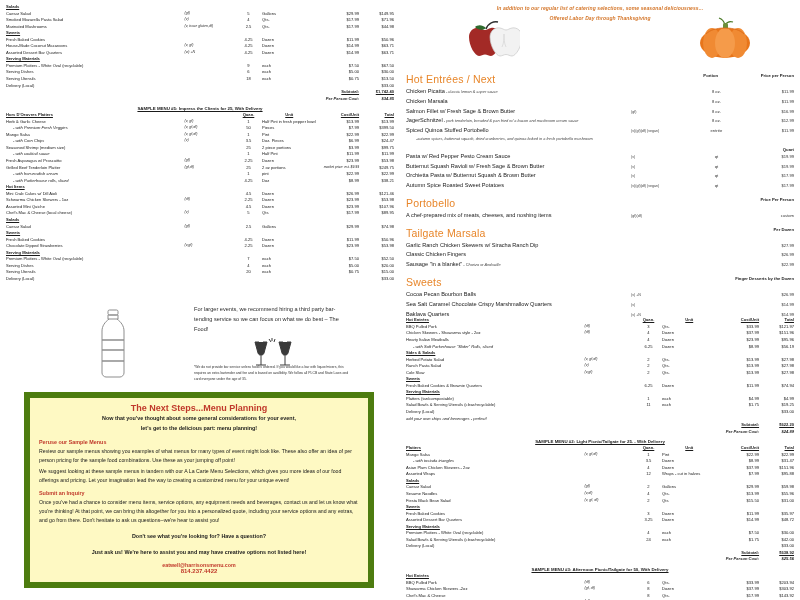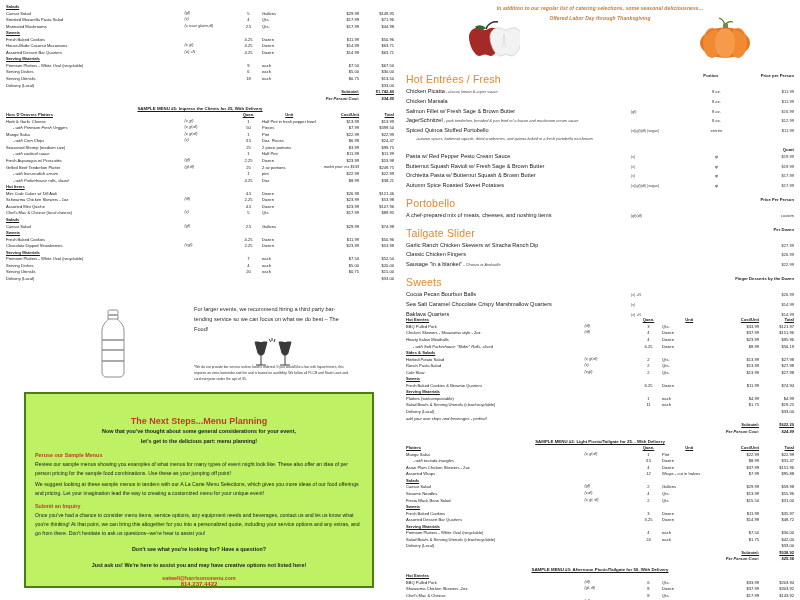--- a/index.html
+++ b/index.html
@@ -70,22 +70,22 @@
   .bottle{position:absolute;left:92px;top:308px;}
   .glasses{position:absolute;left:250px;top:338px;}
   .disclaimer{
     position:absolute;left:194px;top:365px;width:160px;
     font-size:3.4px;line-height:1.75;color:#333;
   }
 
   
   .nextbox{
     position:absolute;left:24px;top:392px;width:350px;height:196px;
-    background:#bef264;border:2px solid #4d7c0f;box-sizing:border-box;
-    padding:22px 9px;
+    background:#fef9c3;border:6px solid #4d7c0f;box-sizing:border-box;
+    padding:5px 9px;
   }
   .nb-title{color:#c0392b;font-weight:bold;text-align:center;font-size:9px;}
   .nb-sub{font-weight:bold;text-align:center;font-size:5.4px;line-height:1.9;}
   .nb-h{color:#c0392b;font-weight:bold;font-size:5.4px;margin-top:5px;}
   .nb-p{font-size:5.2px;line-height:1.75;margin-top:2px;}
   .nb-cta{font-weight:bold;text-align:center;font-size:5.4px;line-height:1.9;margin-top:6px;}
   .nb-mail{color:#c0392b;font-weight:bold;text-align:center;font-size:5.3px;margin-top:4px;}
   .nb-phone{color:#c0392b;font-weight:bold;text-align:center;font-size:6px;}
 </style>
 </head>
@@ -460,21 +460,21 @@
           <ellipse cx="14" cy="26" rx="9" ry="15" fill="#f08a33"></ellipse>
           <ellipse cx="40" cy="26" rx="9" ry="15" fill="#f08a33"></ellipse>
           <ellipse cx="27" cy="26" rx="10" ry="15" fill="#f59b4a"></ellipse>
           <path d="M8 17 c4 -4 10 -6 19 -6 c9 0 15 2 19 6" stroke="#d96612" fill="none" stroke-width=".8"></path>
         </svg>
       </div>
     </div>
 
     <div id="categories">
         <div class="catblock">
-          <div class="cat-h">Hot Entrées / Fresh</div>
+          <div class="cat-h">Hot Entrées / Next</div>
           <div style="position: relative; height: 0px;">
             <div class="colcap portion" style="top: -14px;">Portion</div>
             <div class="colcap" style="top: -14px;">Price per Person</div>
           </div>
           <table class="cat">
             <tbody>
               <tr>
                 <td class="k-name">Chicken Picatta<span class="desc"> - classic lemon &amp; caper sauce</span></td>
                 <td class="k-diet"></td>
                 <td class="k-portion">8 oz.</td>
@@ -549,21 +549,21 @@
               <tr>
                 <td class="k-name">A chef-prepared mix of meats, cheeses, and noshing items</td>
                 <td class="k-diet">(gf)(df)</td>
                 <td class="k-portion"></td>
                 <td class="k-price">custom</td>
               </tr>
             </tbody>
           </table>
         </div>
         <div class="catblock">
-          <div class="cat-h">Tailgate Slider</div>
+          <div class="cat-h">Tailgate Marsala</div>
           <div style="position: relative; height: 0px;">
             <div class="colcap" style="top: -14px;">Per Dozen</div>
           </div>
           <table class="cat">
             <tbody>
               <tr>
                 <td class="k-name">Garlic Ranch Chicken Skewers w/ Siracha Ranch Dip</td>
                 <td class="k-diet"></td>
                 <td class="k-portion"></td>
                 <td class="k-price">$27.99</td>

